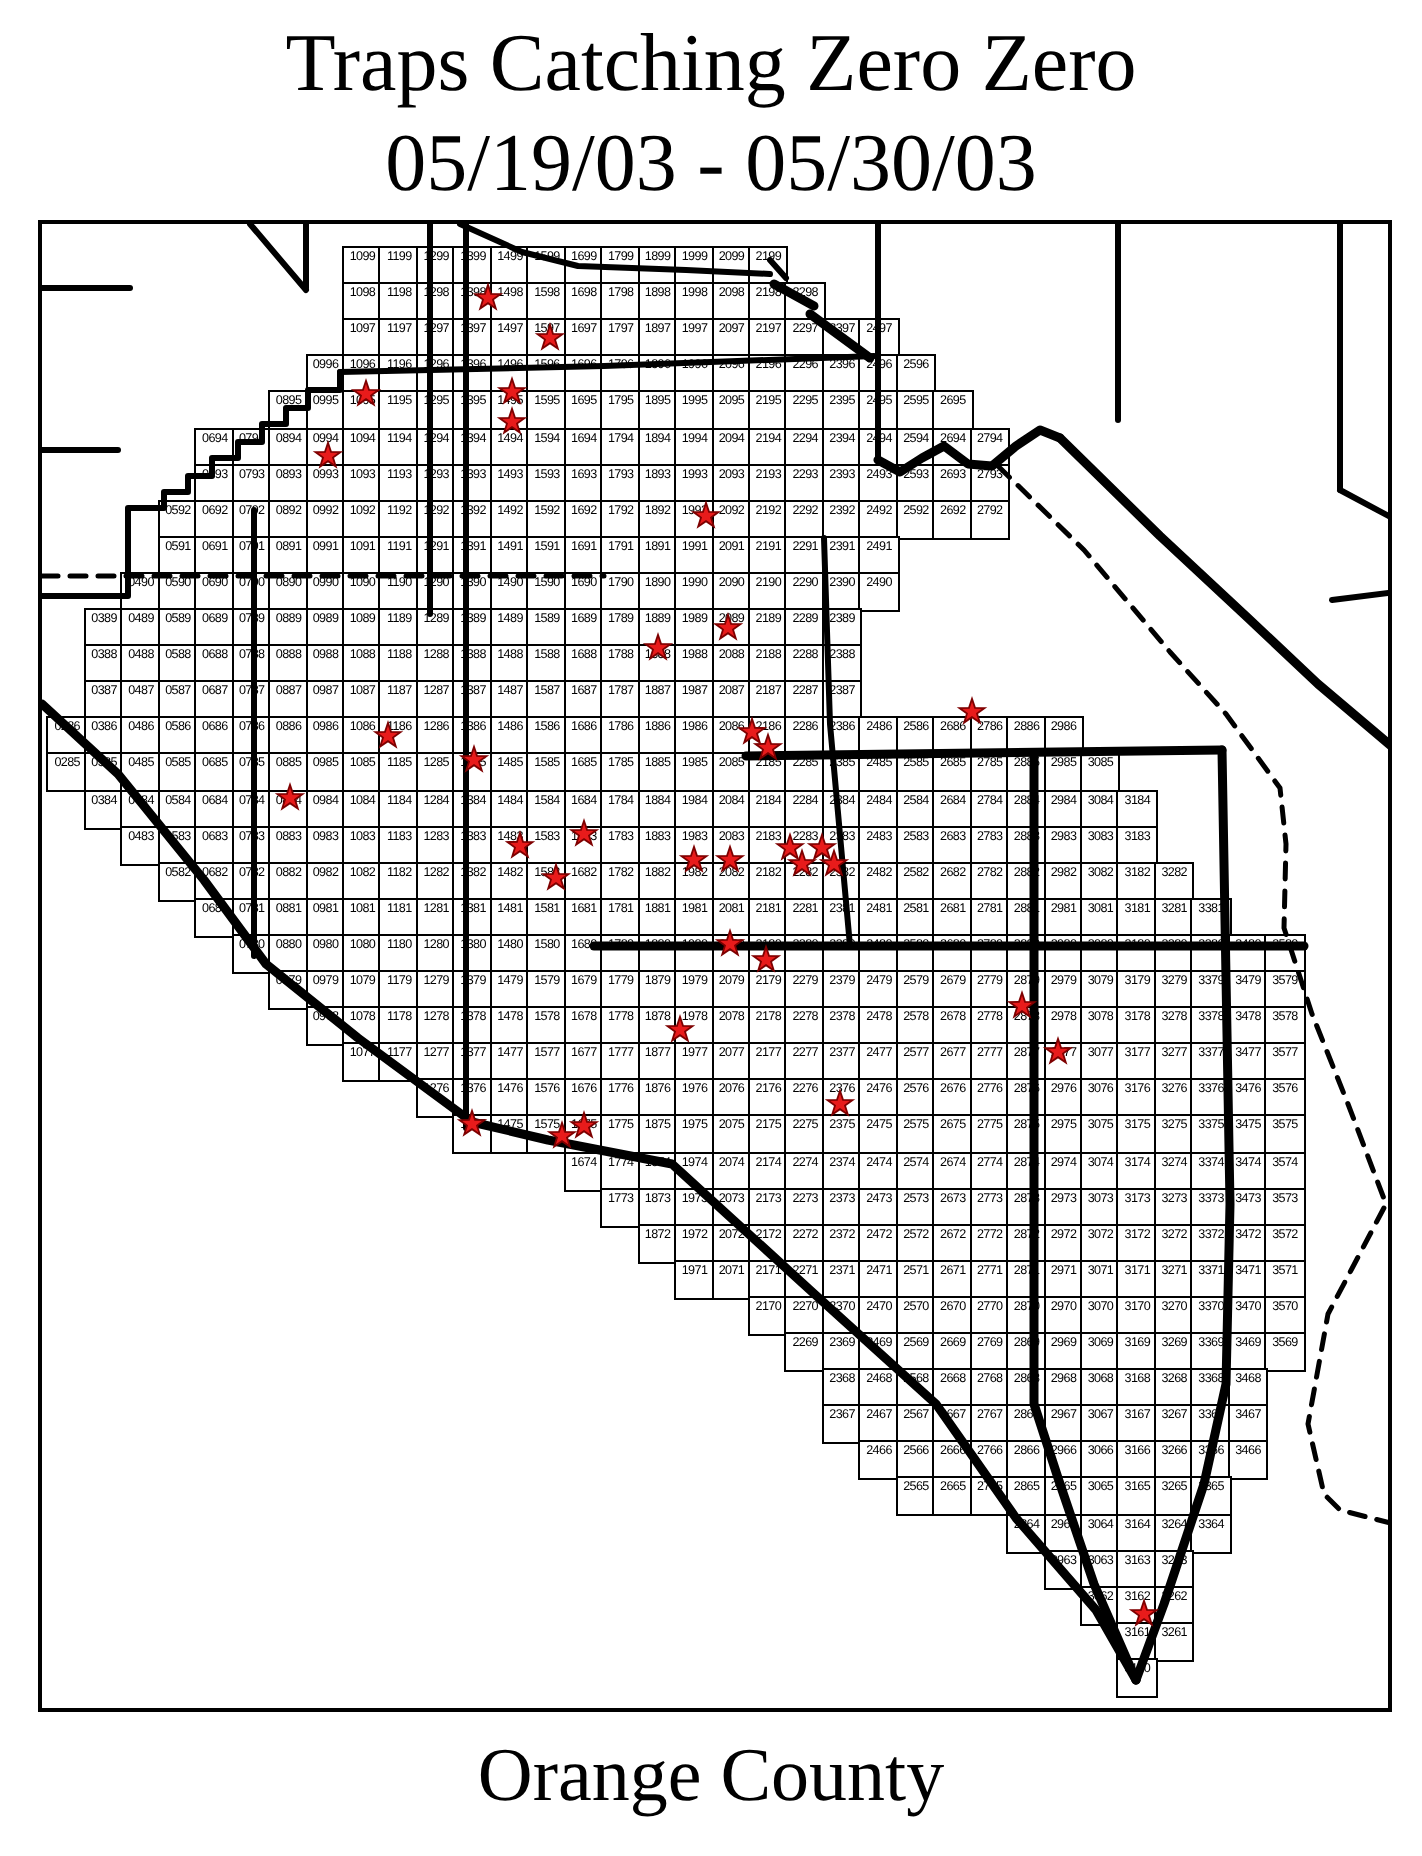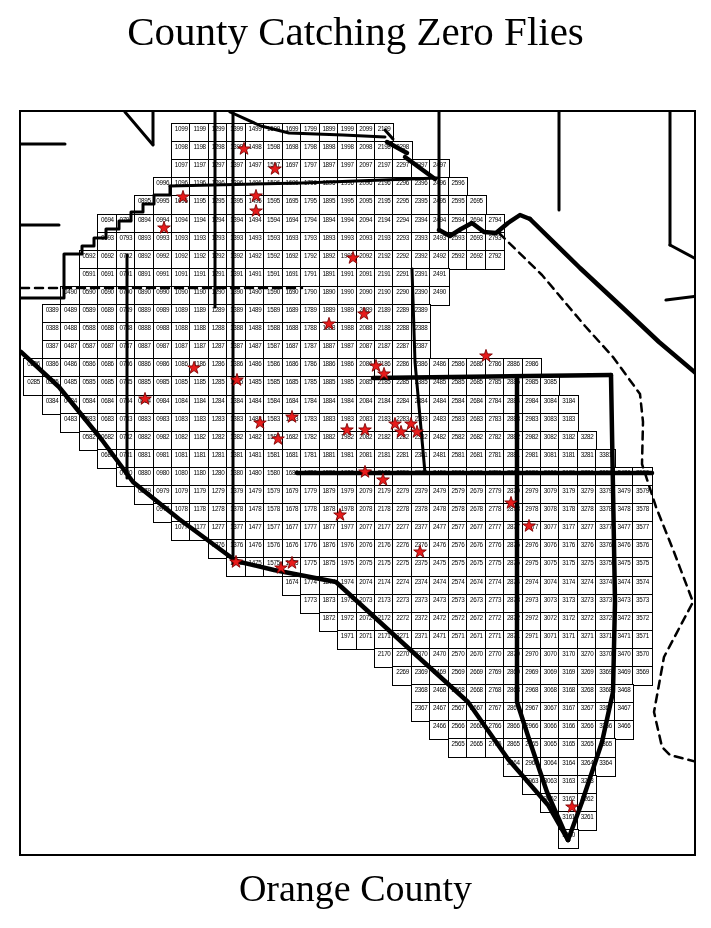--- a/index.html
+++ b/index.html
@@ -16,21 +16,22 @@
   .footer-label{font-size:38px;}
   polyline{fill:none;stroke:#000;stroke-linecap:round;stroke-linejoin:round;}
   polyline.thick{stroke-width:4.5;}
   polyline.medium{stroke-width:3;}
   polyline.dashed{stroke-width:2.5;stroke-dasharray:8 6;}
 </style>
 </head>
 <body>
 
 <div class="title-block">
-  <div class="title-line">County Catching Zero Flies</div>
+  <div class="title-line">Traps Catching Zero Zero</div>
+  <div class="title-line">05/19/03 - 05/30/03</div>
 </div>
 
 <div class="map-frame">
   <div class="map-inner">
     <div id="cells">
         <div class="cell" style="left: 151px; top: 12px; width: 18.45px; height: 18.1px;">1099</div>
         <div class="cell" style="left: 169.45px; top: 12px; width: 18.45px; height: 18.1px;">1199</div>
         <div class="cell" style="left: 187.9px; top: 12px; width: 18.45px; height: 18.1px;">1299</div>
         <div class="cell" style="left: 206.35px; top: 12px; width: 18.45px; height: 18.1px;">1399</div>
         <div class="cell" style="left: 224.8px; top: 12px; width: 18.45px; height: 18.1px;">1499</div>

